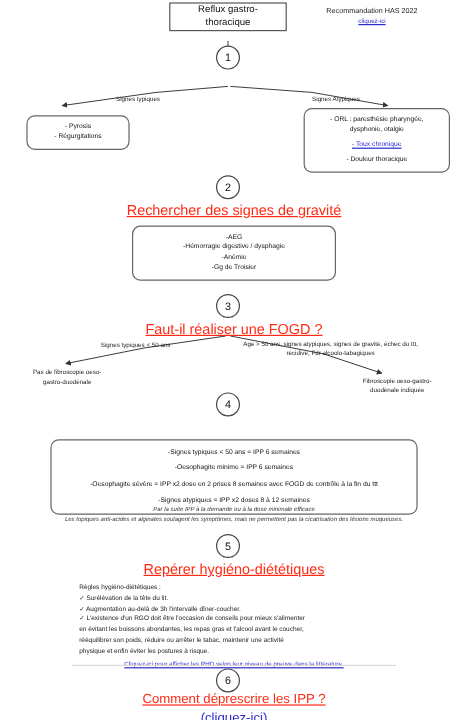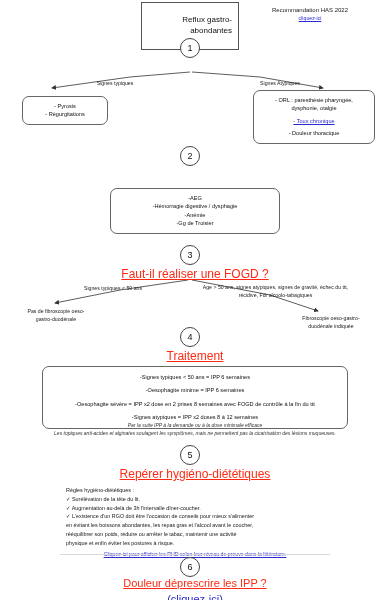--- a/index.html
+++ b/index.html
@@ -22,24 +22,24 @@
     left: 0; top: 0;
     width: 390px; height: 600px;
     pointer-events: none;
   }
   .abs { position: absolute; }
 
   
   .title-box {
     border: 1px solid #555;
     background: #fff;
-    text-align: right;
+    text-align: center;
     font-size: 8px;
     line-height: 1.35;
-    padding: 12px 6px;
+    padding: 0 6px;
   }
   
   .rbox {
     border: 1px solid #666;
     border-radius: 7px;
     background: #fff;
     text-align: center;
     font-size: 5.6px;
     line-height: 1.5;
     padding: 5px 6px;
@@ -132,21 +132,21 @@
 
     <polyline points="190,72 130,77 52,88" fill="none" stroke="#333" stroke-width="0.8" marker-end="url(#arrow)"></polyline>
     <polyline points="192,72 260,77 323,88" fill="none" stroke="#333" stroke-width="0.8" marker-end="url(#arrow)"></polyline>
 
     <polyline points="188,280 120,290 55,303" fill="none" stroke="#333" stroke-width="0.8" marker-end="url(#arrow)"></polyline>
     <polyline points="192,280 270,295 318,311" fill="none" stroke="#333" stroke-width="0.8" marker-end="url(#arrow)"></polyline>
   </svg>
 
   <div class="abs title-box" style="left:141px; top:2px; width:98px;">
     <span>Reflux gastro-</span><br>
-    <span>abondantes</span>
+    <span>thoracique</span>
   </div>
 
   <div class="abs" style="left:240px; top:7px; width:140px; text-align:center;">
     <div style="font-size:6px; color:#222;">Recommandation HAS 2022</div>
     <div class="link tiny" style="margin-top:2px;">cliquez-ici</div>
   </div>
 
   <div class="abs circle" style="left:180px; top:38px;">1</div>
 
   <div class="abs branch-label" style="left:60px; top:80px; width:110px;">Signes typiques</div>
@@ -158,20 +158,21 @@
   </div>
 
   <div class="abs rbox" style="left:253px; top:90px; width:122px; padding:5px 4px;">
     <span class="ln">- ORL : paresthésie pharyngée,</span>
     <span class="ln">dysphonie, otalgie</span>
     <span class="ln link mid" style="margin-top:4px;">- Toux chronique</span>
     <span class="ln" style="margin-top:4px;">- Douleur thoracique</span>
   </div>
 
   <div class="abs circle" style="left:180px; top:146px;">2</div>
+  <div class="abs heading" style="left:0px; top:168px; width:390px;">Rechercher des signes de gravité</div>
 
   <div class="abs rbox" style="left:110px; top:188px; width:170px;">
     <span class="ln">-AEG</span>
     <span class="ln">-Hémorragie digestive / dysphagie</span>
     <span class="ln">-Anémie</span>
     <span class="ln">-Gg de Troisier</span>
   </div>
 
   <div class="abs circle" style="left:180px; top:245px;">3</div>
   <div class="abs heading" style="left:0px; top:267px; width:390px;">Faut-il réaliser une FOGD ?</div>
@@ -188,21 +189,20 @@
     <span style="display:block;">Pas de fibroscopie oeso-</span>
     <span style="display:block;">gastro-duodénale</span>
   </div>
 
   <div class="abs small-text" style="left:275px; top:315px; width:112px;">
     <span style="display:block;">Fibroscopie oeso-gastro-</span>
     <span style="display:block;">duodénale indiquée</span>
   </div>
 
   <div class="abs circle" style="left:180px; top:327px;">4</div>
-  <div class="abs heading" style="left:0px; top:349px; width:390px;">Traitement</div>
 
   <div class="abs rbox" style="left:42px; top:366px; width:306px; padding:6px 4px; line-height:1.5;">
     <span class="ln" style="margin-bottom:5px;">-Signes typiques &lt; 50 ans = IPP 6 semaines</span>
     <span class="ln" style="margin-bottom:5px;">-Oesophagite minime = IPP 6 semaines</span>
     <span class="ln" style="margin-bottom:5px;">-Oesophagite sévère = IPP x2 dose en 2 prises 8 semaines avec FOGD de contrôle à la fin du ttt</span>
     <span class="ln">-Signes atypiques = IPP x2 doses 8 à 12 semaines</span>
   </div>
 
   <div class="abs" style="left:0px; top:421px; width:390px;">
     <div class="note-italic">Par la suite IPP à la demande ou à la dose minimale efficace</div>
@@ -222,18 +222,18 @@
     <span class="row">physique et enfin éviter les postures à risque.</span>
   </div>
 
   <div class="abs" style="left:0px; top:542px; width:390px; text-align:center;">
     <span class="link tiny">Cliquez-ici pour afficher les RHD selon leur niveau de preuve dans la littérature.</span>
   </div>
 
   <hr class="abs hr-soft" style="left:60px; top:554px; width:270px;">
 
   <div class="abs circle" style="left:180px; top:557px;">6</div>
-  <div class="abs heading sm" style="left:0px; top:577px; width:390px;">Douleur déprescrire les IPP ?</div>
+  <div class="abs heading sm" style="left:0px; top:577px; width:390px;">Comment déprescrire les IPP ?</div>
   <div class="abs" style="left:0px; top:589px; width:390px; text-align:center;">
     <span class="link big">(cliquez-ici)</span>
   </div>
 
 </div>
 
 </body></html>

